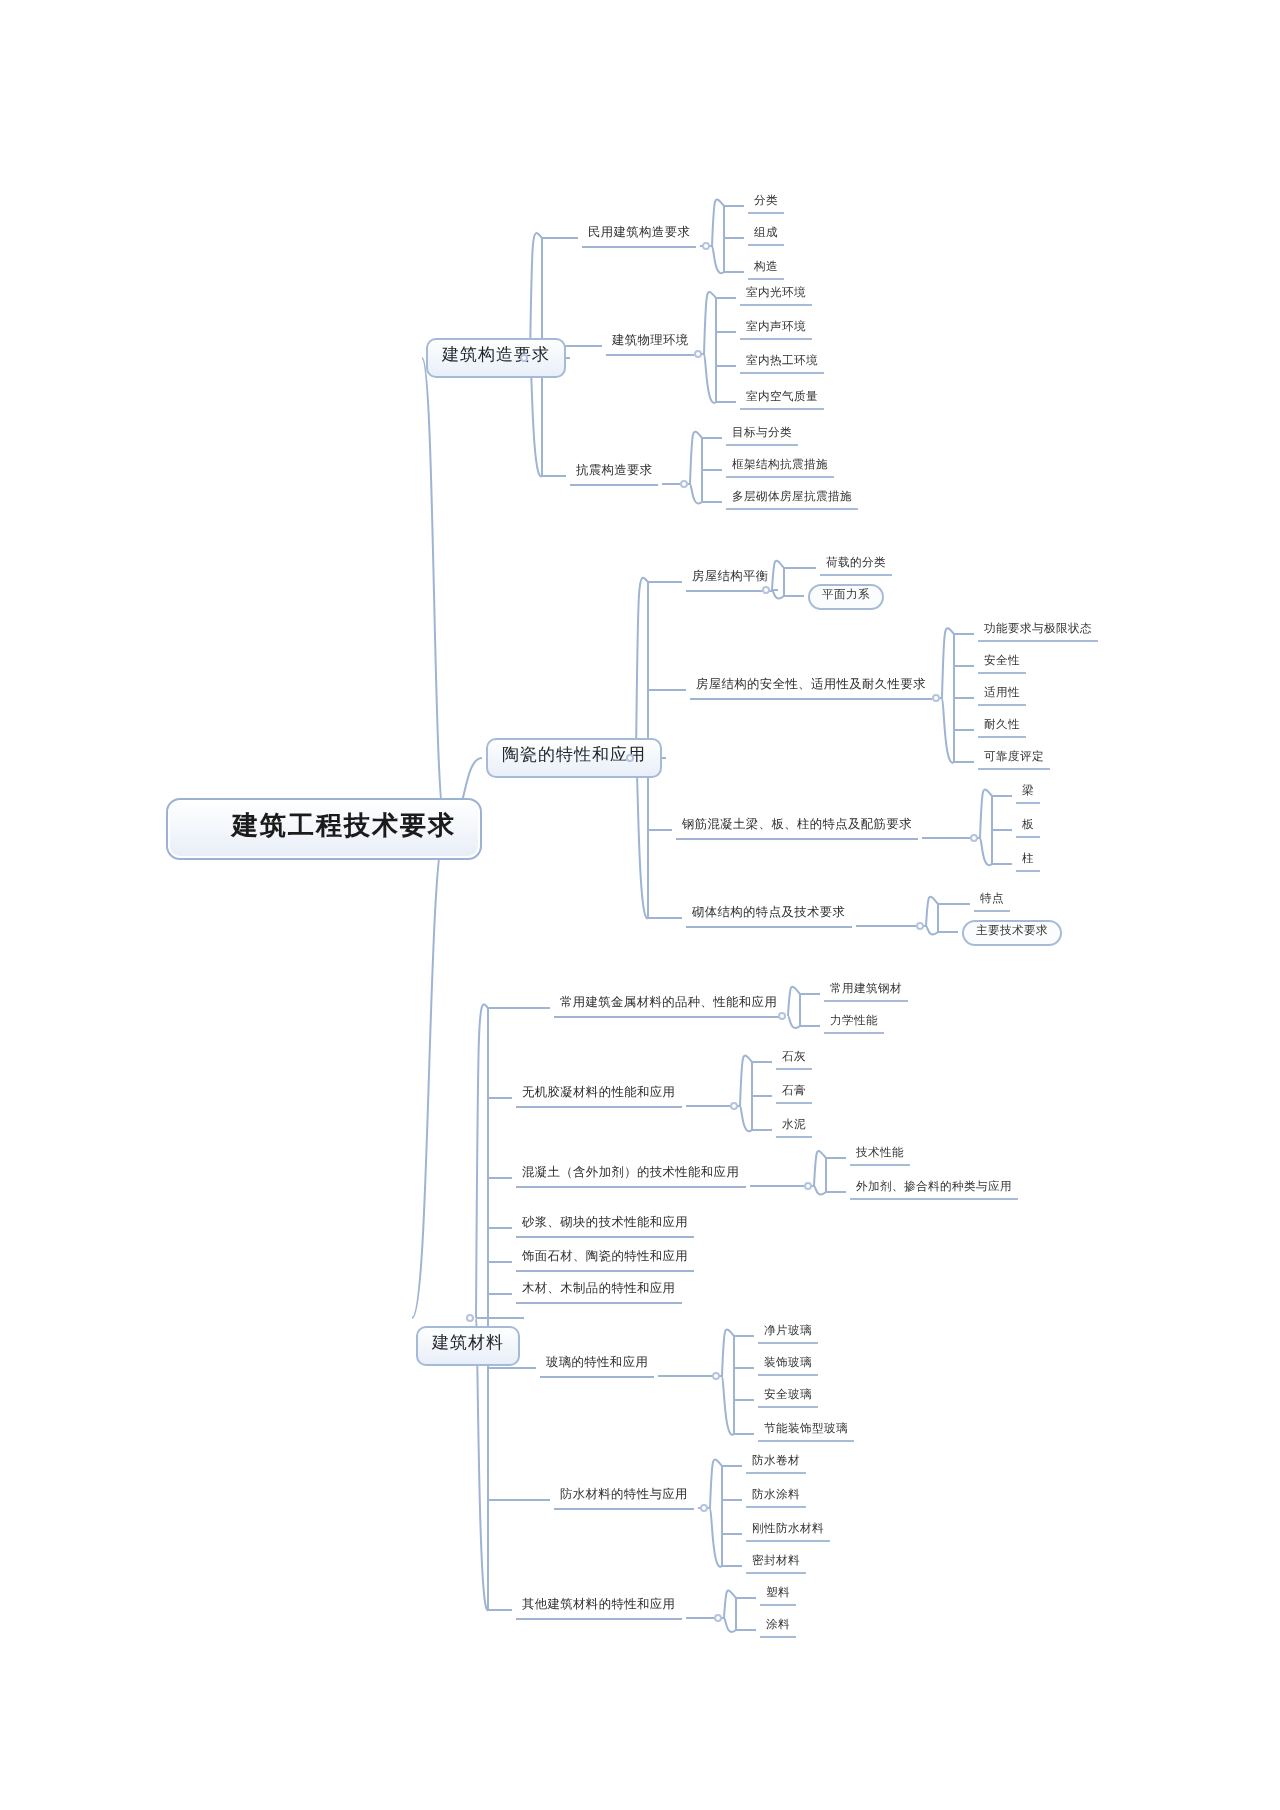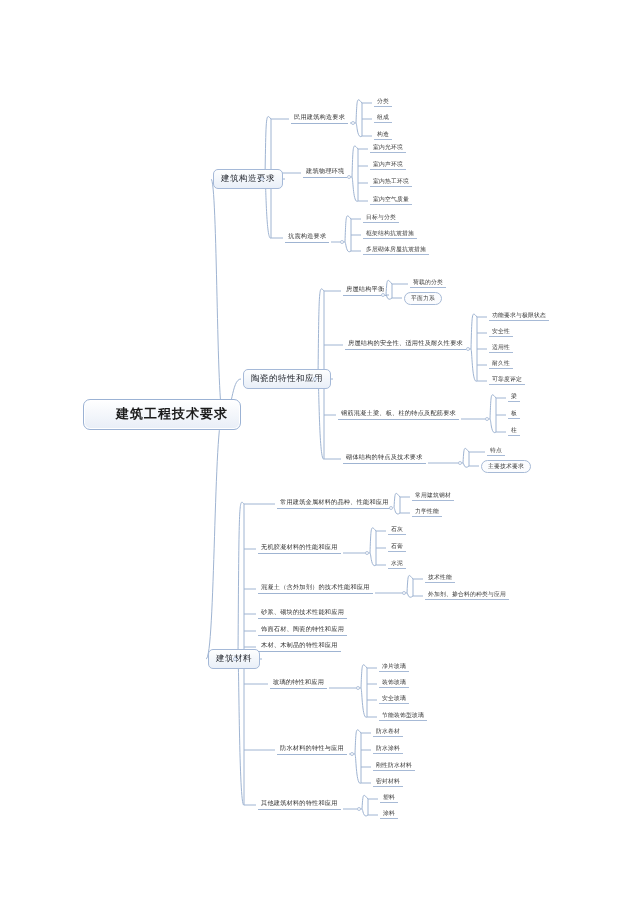--- a/index.html
+++ b/index.html
@@ -248,21 +248,21 @@
     <div class="node lvl3" style="left: 489px; top: 375px;">可靠度评定</div>
     <div class="node lvl2" style="left: 338px; top: 409px;">钢筋混凝土梁、板、柱的特点及配筋要求</div>
     <div class="dot" style="left: 485px; top: 417px;"></div>
     <div class="node lvl3" style="left: 508px; top: 392px;">梁</div>
     <div class="node lvl3" style="left: 508px; top: 409px;">板</div>
     <div class="node lvl3" style="left: 508px; top: 426px;">柱</div>
     <div class="node lvl2" style="left: 343px; top: 453px;">砌体结构的特点及技术要求</div>
     <div class="dot" style="left: 458px; top: 461px;"></div>
     <div class="node lvl3" style="left: 487px; top: 446px;">特点</div>
     <div class="node pill" style="left: 481px; top: 460px;">主要技术要求</div>
-    <div class="node lvl1" style="left: 208px; top: 649px;">建筑材料</div>
+    <div class="node lvl1" style="left: 208px; top: 663px; font-family: Liberation Mono, monospace;">建筑材料</div>
     <div class="dot" style="left: 233px; top: 657px;"></div>
     <div class="node lvl2" style="left: 277px; top: 498px;">常用建筑金属材料的品种、性能和应用</div>
     <div class="dot" style="left: 389px; top: 506px;"></div>
     <div class="node lvl3" style="left: 412px; top: 491px;">常用建筑钢材</div>
     <div class="node lvl3" style="left: 412px; top: 507px;">力学性能</div>
     <div class="node lvl2" style="left: 258px; top: 543px;">无机胶凝材料的性能和应用</div>
     <div class="dot" style="left: 365px; top: 551px;"></div>
     <div class="node lvl3" style="left: 388px; top: 525px;">石灰</div>
     <div class="node lvl3" style="left: 388px; top: 542px;">石膏</div>
     <div class="node lvl3" style="left: 388px; top: 559px;">水泥</div>

